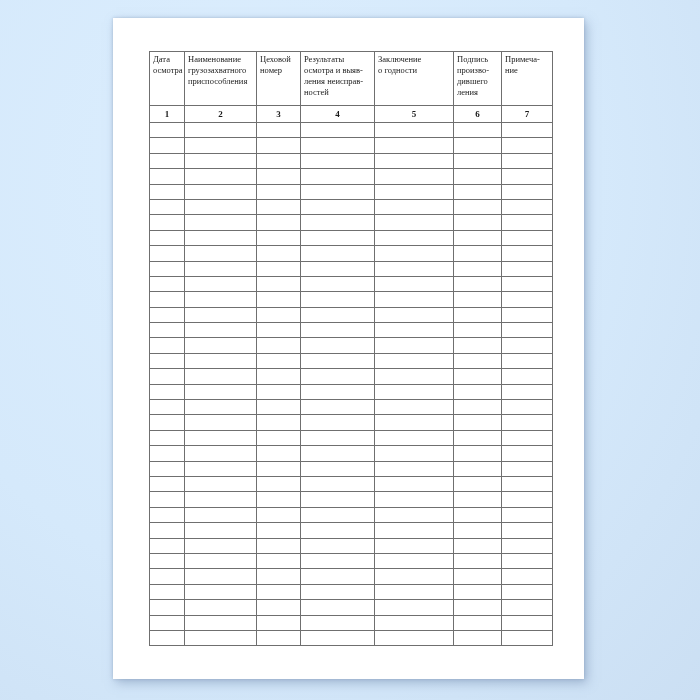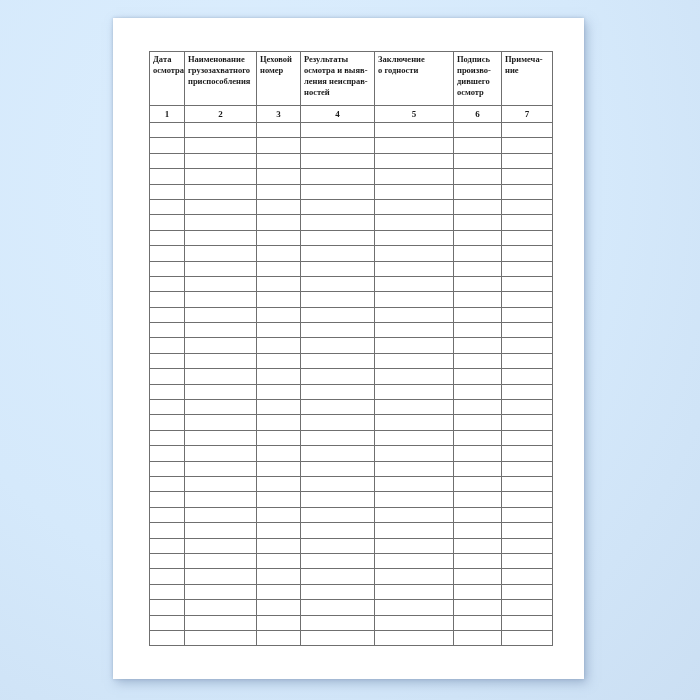--- a/index.html
+++ b/index.html
@@ -35,21 +35,21 @@
   table.journal th,
   table.journal td {
     border: 1px solid #6f6f6f;
     padding: 0;
     overflow: hidden;
   }
   tr.header-row th {
     height: 51px;
     vertical-align: top;
     text-align: left;
-    font-weight: bold;
+    font-weight: normal;
     font-size: 8.5px;
     line-height: 11px;
     padding: 2px 1px 0 3px;
     white-space: pre-line;
     color: #1a1a1a;
   }
   tr.number-row td {
     height: 16px;
     text-align: center;
     vertical-align: middle;
@@ -88,21 +88,21 @@
 номер</th>
           <th>Результаты
 осмотра и выяв-
 ления неисправ-
 ностей</th>
           <th>Заключение
 о годности</th>
           <th>Подпись
 произво-
 дившего
-осмотр</th>
+ления</th>
           <th>Примеча-
 ние</th>
         </tr>
         <tr class="number-row">
           <td>1</td>
           <td>2</td>
           <td>3</td>
           <td>4</td>
           <td>5</td>
           <td>6</td>

